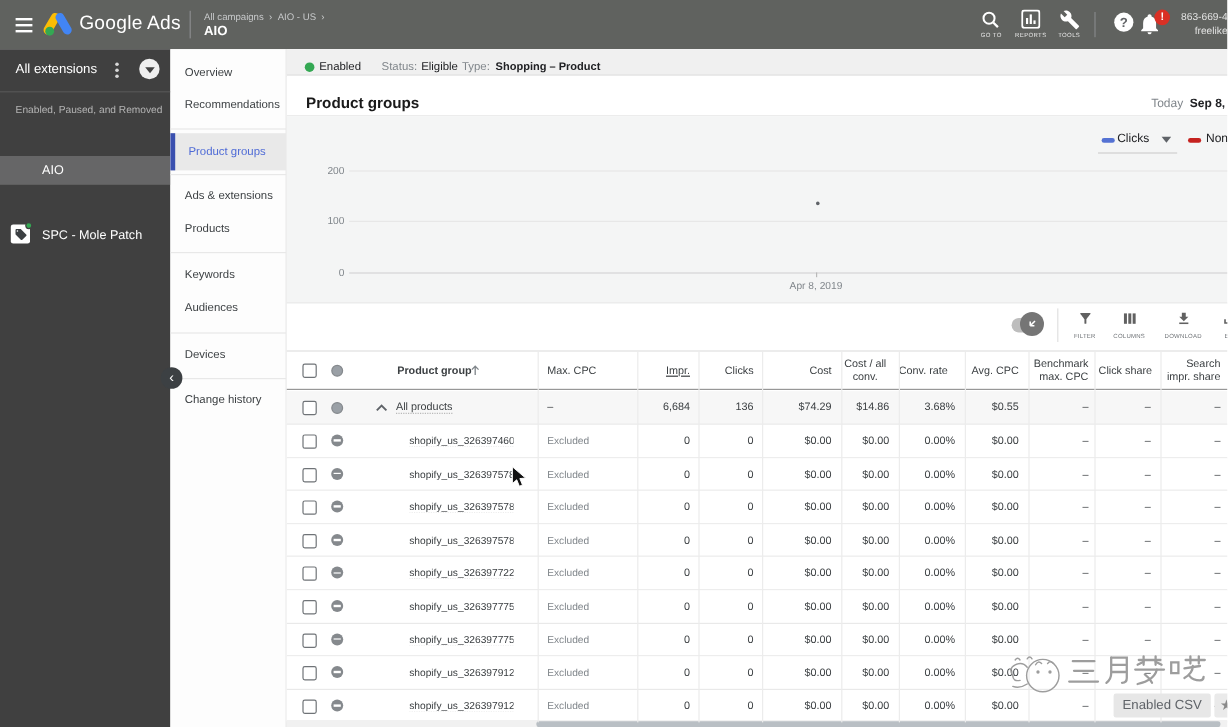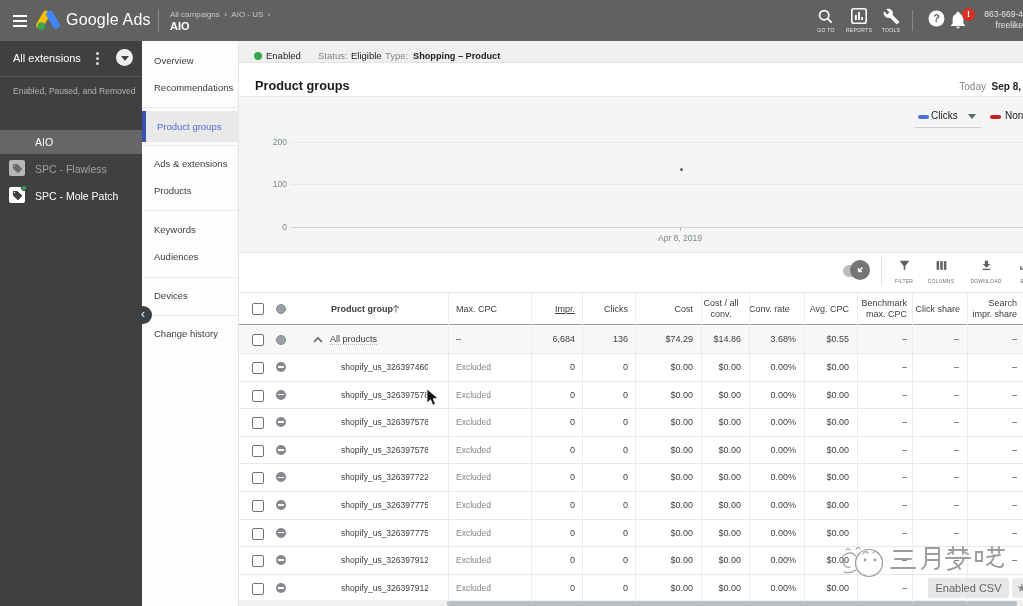--- a/index.html
+++ b/index.html
@@ -151,28 +151,20 @@
     <div class="dots3 abs" style="left:96px; top:11px;">
         <i></i>
         <i></i>
         <i></i>
       </div>
     <div id="sb-circ" class="abs"></div>
     <div id="sb-sub" class="abs">Enabled, Paused, and Removed</div>
 
     <div class="camp abs" id="camp-aio" style="top:89px; height:24px;">
       <span class="ct">AIO</span>
-    </div>
-    <div class="camp abs" style="top:116px;">
-      <div class="cicon" style="background:#b8b8b8;">
-          <svg width="11" height="11" viewBox="0 0 24 24">
-            <path fill="#6a6a6a" d="M21.4 11.6l-9-9C12 2.2 11.5 2 11 2H4c-1.1 0-2 .9-2 2v7c0 .5.2 1 .6 1.4l9 9c.4.4.9.6 1.4.6s1-.2 1.4-.6l7-7c.4-.4.6-.9.6-1.4s-.2-1-.6-1.4zM5.5 7C4.7 7 4 6.3 4 5.5S4.7 4 5.5 4 7 4.7 7 5.5 6.3 7 5.5 7z"></path>
-          </svg>
-        </div>
-      <span class="ct" style="color:#a2a2a2;">SPC - Flawless</span>
     </div>
     <div class="camp abs" style="top:143px;text-align:center;">
       <div class="cicon">
           <svg width="11" height="11" viewBox="0 0 24 24">
             <path fill="#3c4043" d="M21.4 11.6l-9-9C12 2.2 11.5 2 11 2H4c-1.1 0-2 .9-2 2v7c0 .5.2 1 .6 1.4l9 9c.4.4.9.6 1.4.6s1-.2 1.4-.6l7-7c.4-.4.6-.9.6-1.4s-.2-1-.6-1.4zM5.5 7C4.7 7 4 6.3 4 5.5S4.7 4 5.5 4 7 4.7 7 5.5 6.3 7 5.5 7z"></path>
           </svg>
           <span class="gd"></span>
         </div>
       <span class="ct">SPC - Mole Patch</span>
     </div>

